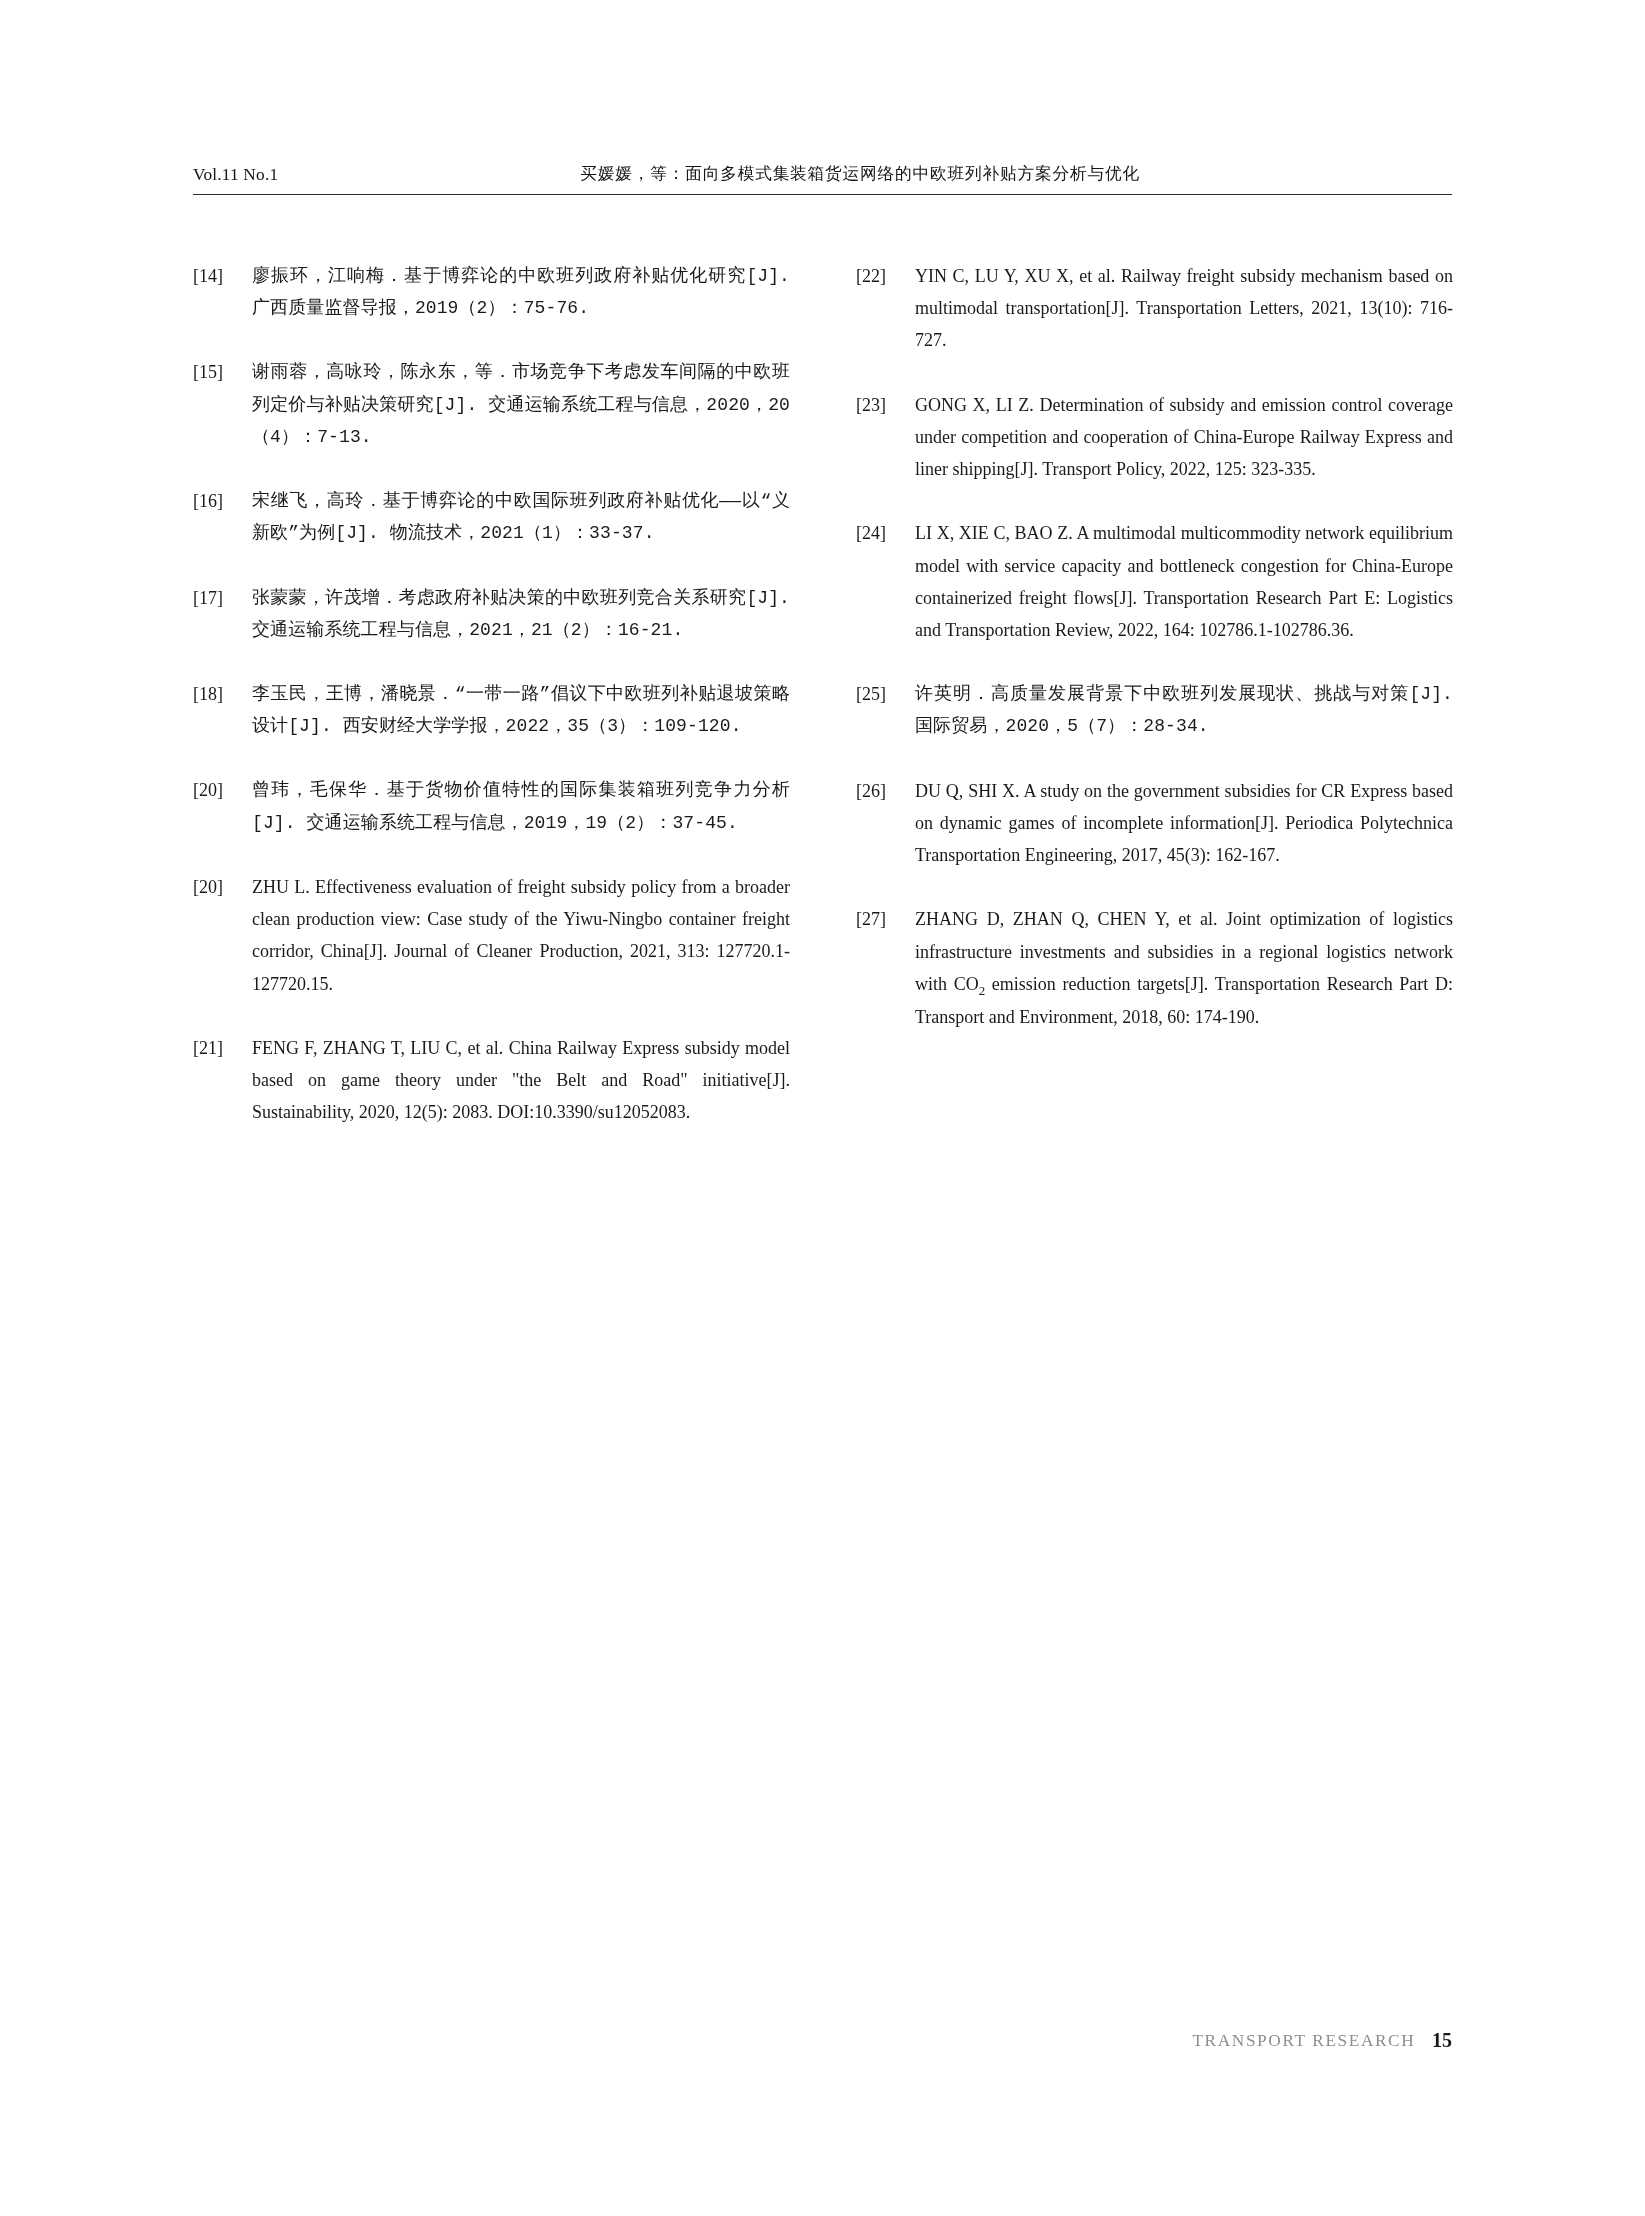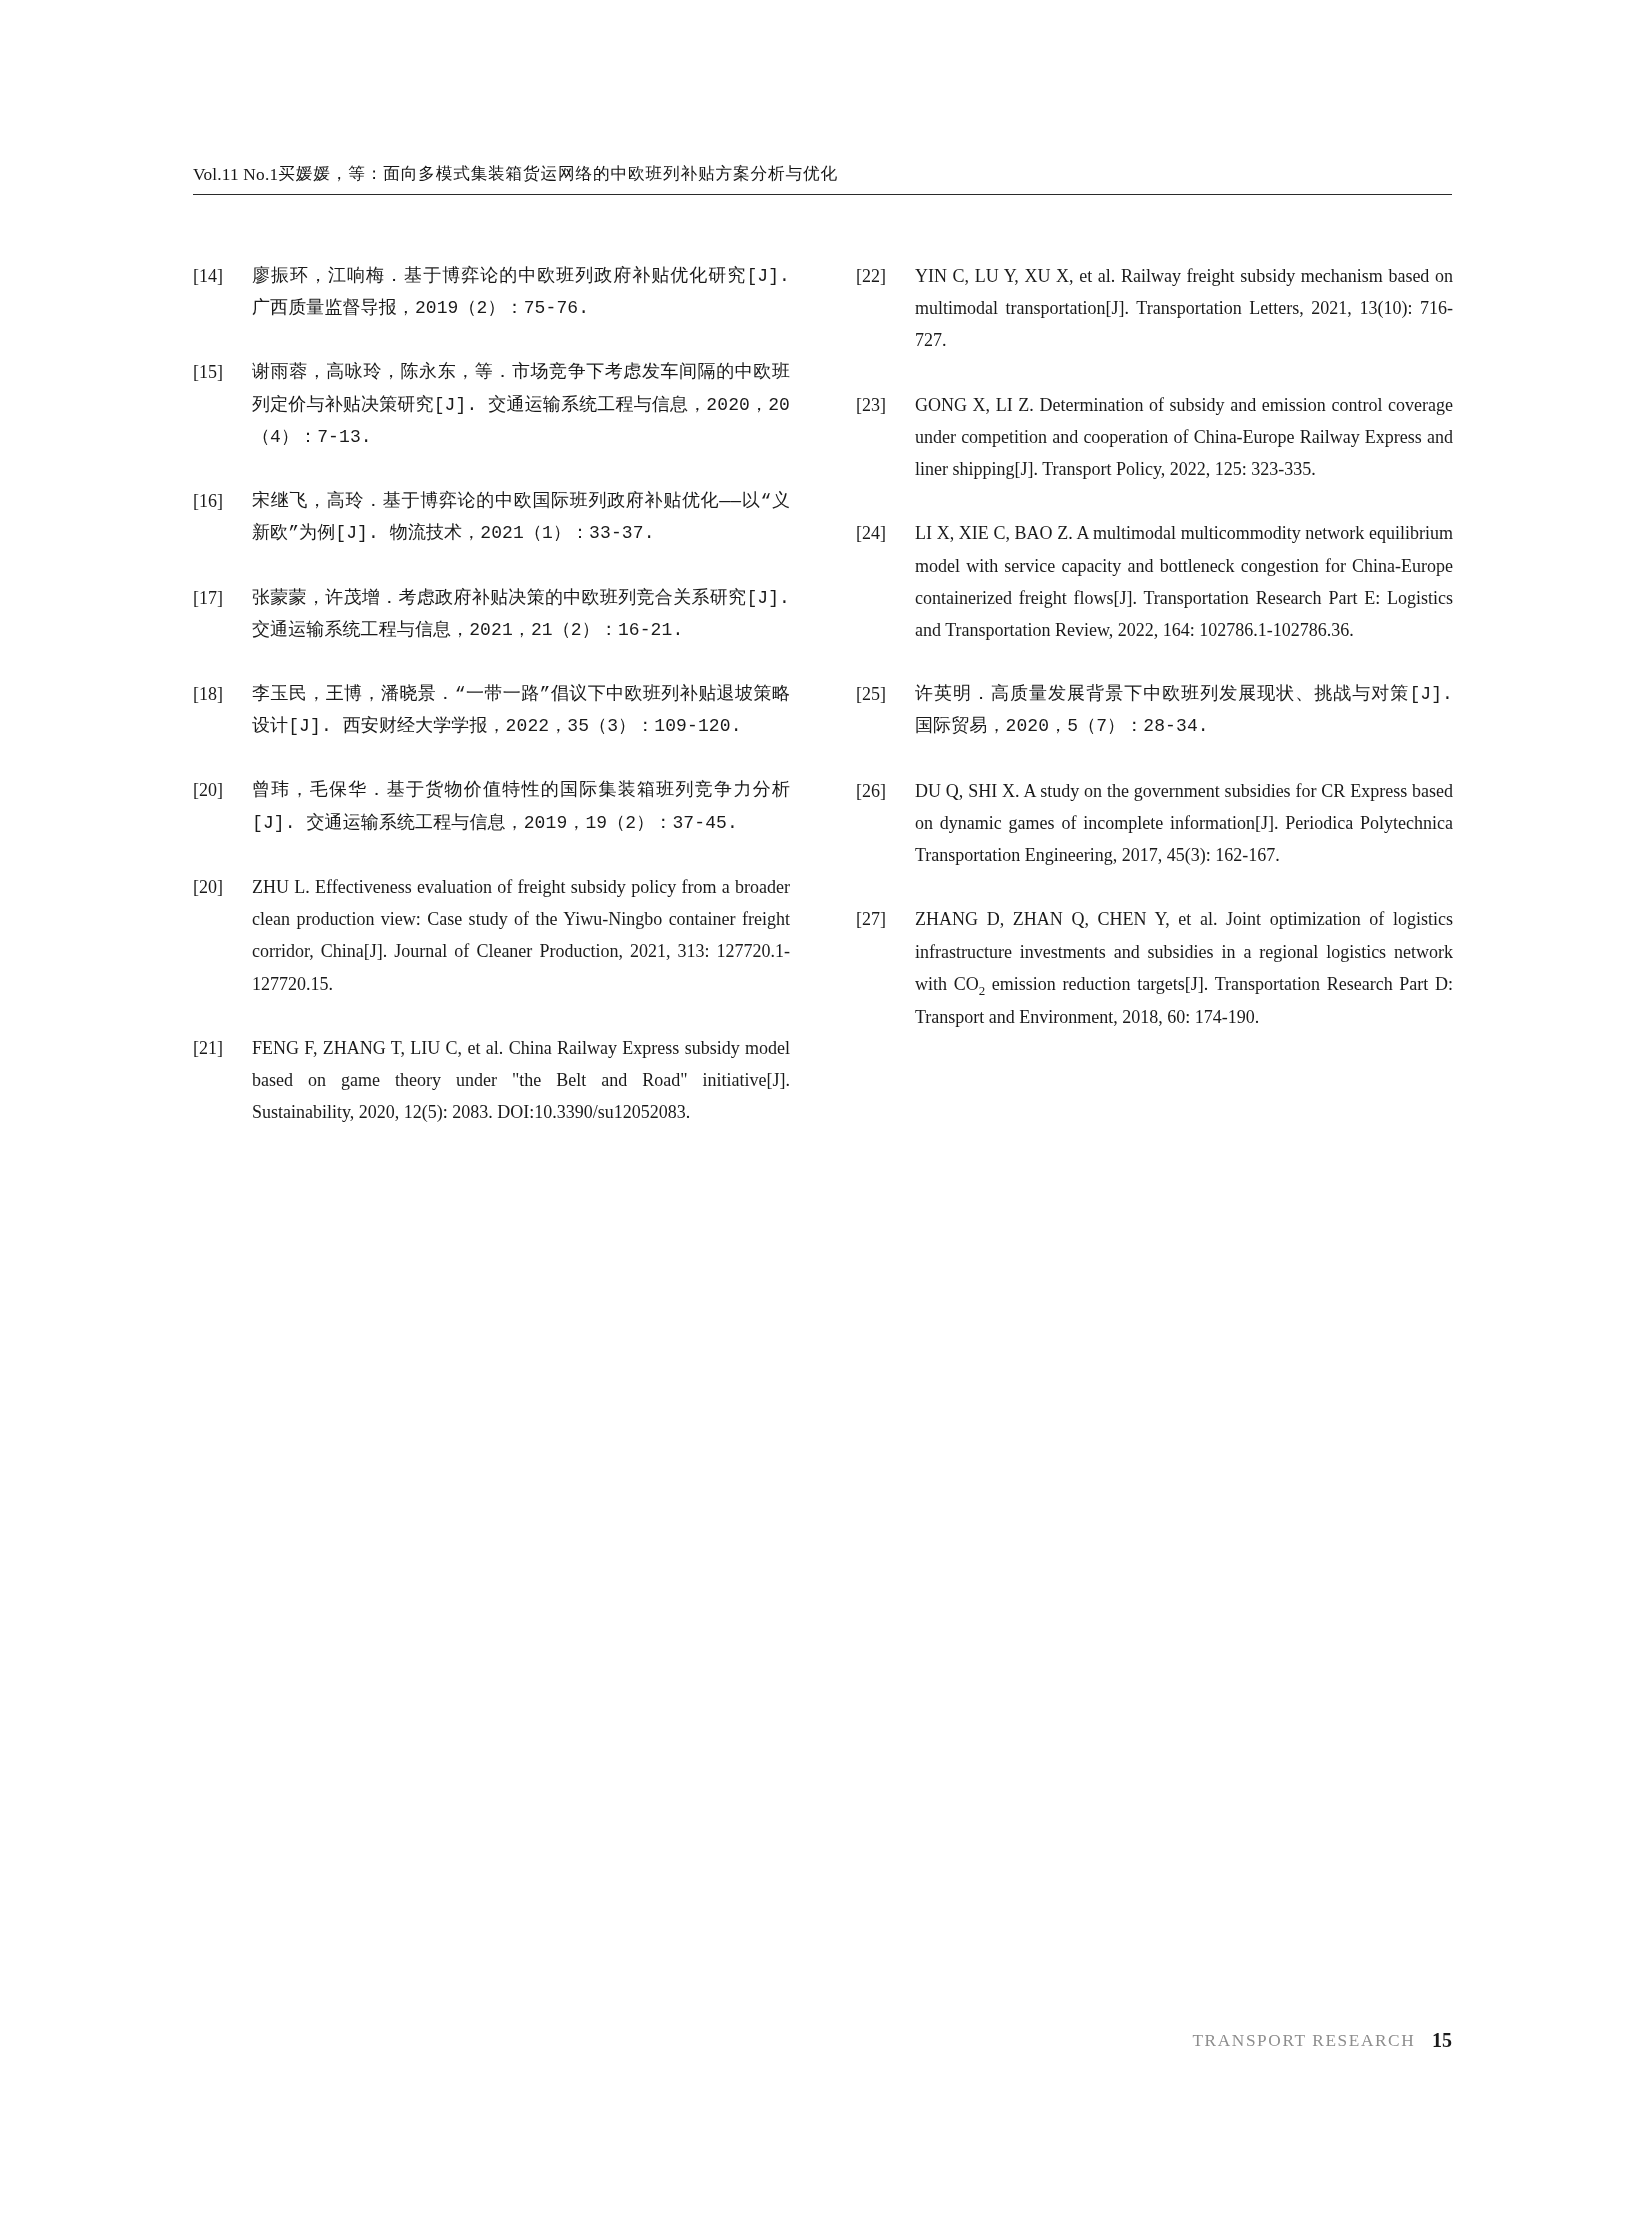--- a/index.html
+++ b/index.html
@@ -28,20 +28,21 @@
     justify-content: flex-start;
   }
   .header-left {
     font-size: 17.3px;
     letter-spacing: 0.2px;
     white-space: nowrap;
     color: #161616;
   }
   .header-right {
     font-size: 16.7px;
+    margin-left: 302px;
     white-space: nowrap;
     letter-spacing: 0.8px;
     font-family: "Liberation Serif", "DejaVu Serif", serif;
     color: #161616;
   }
   .header-rule {
     position: absolute;
     left: 193px;
     right: 193px;
     top: 194px;

